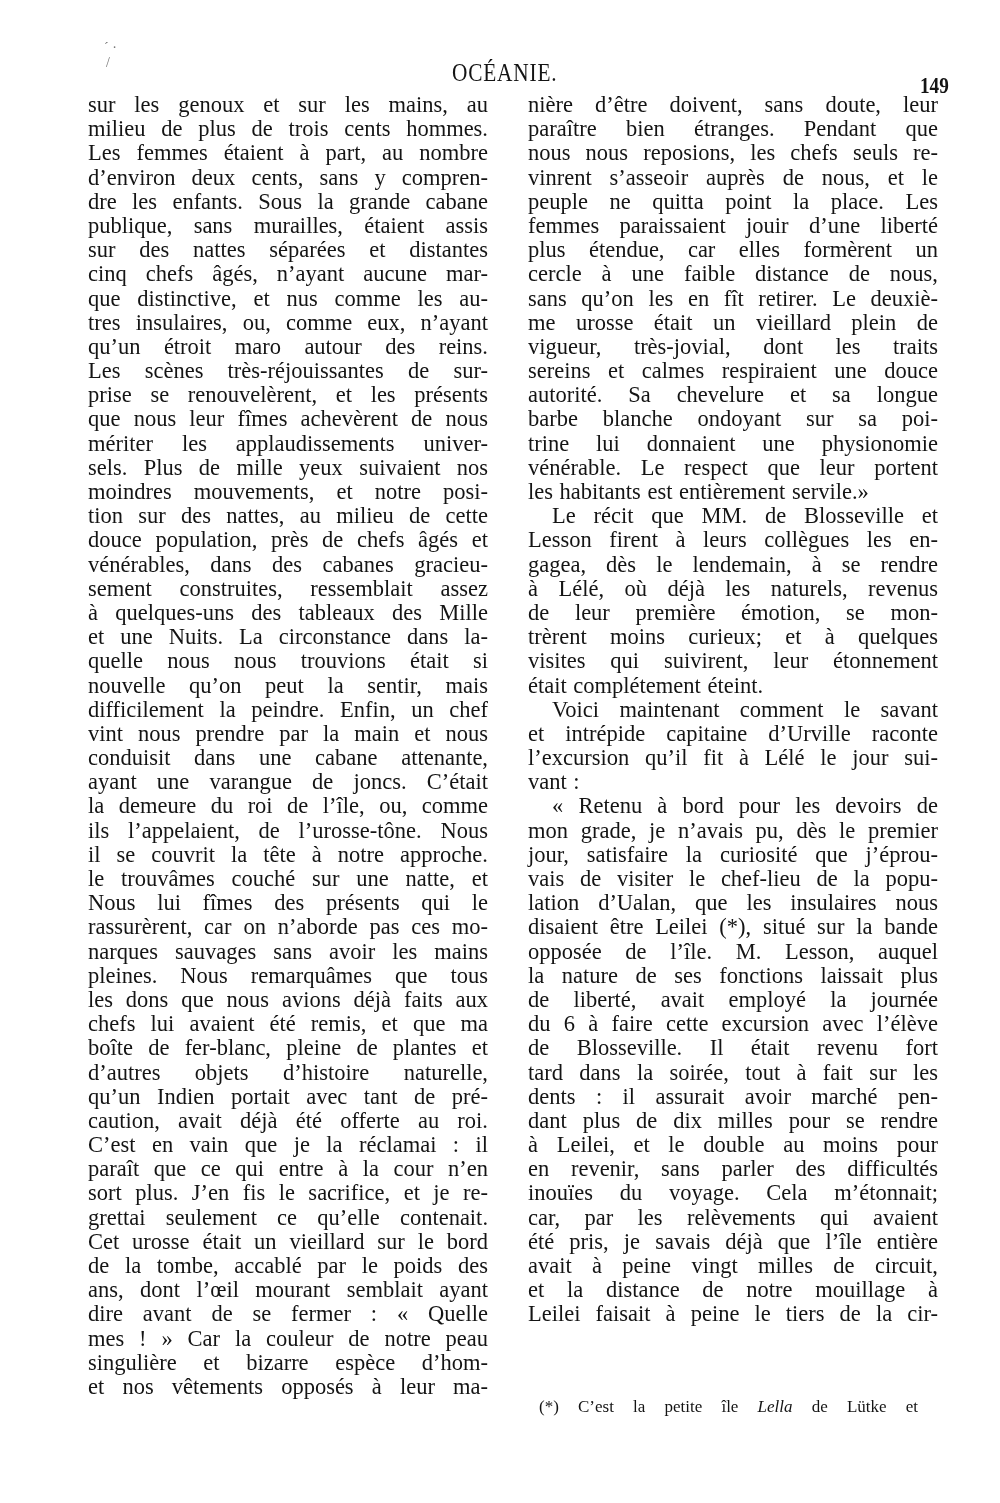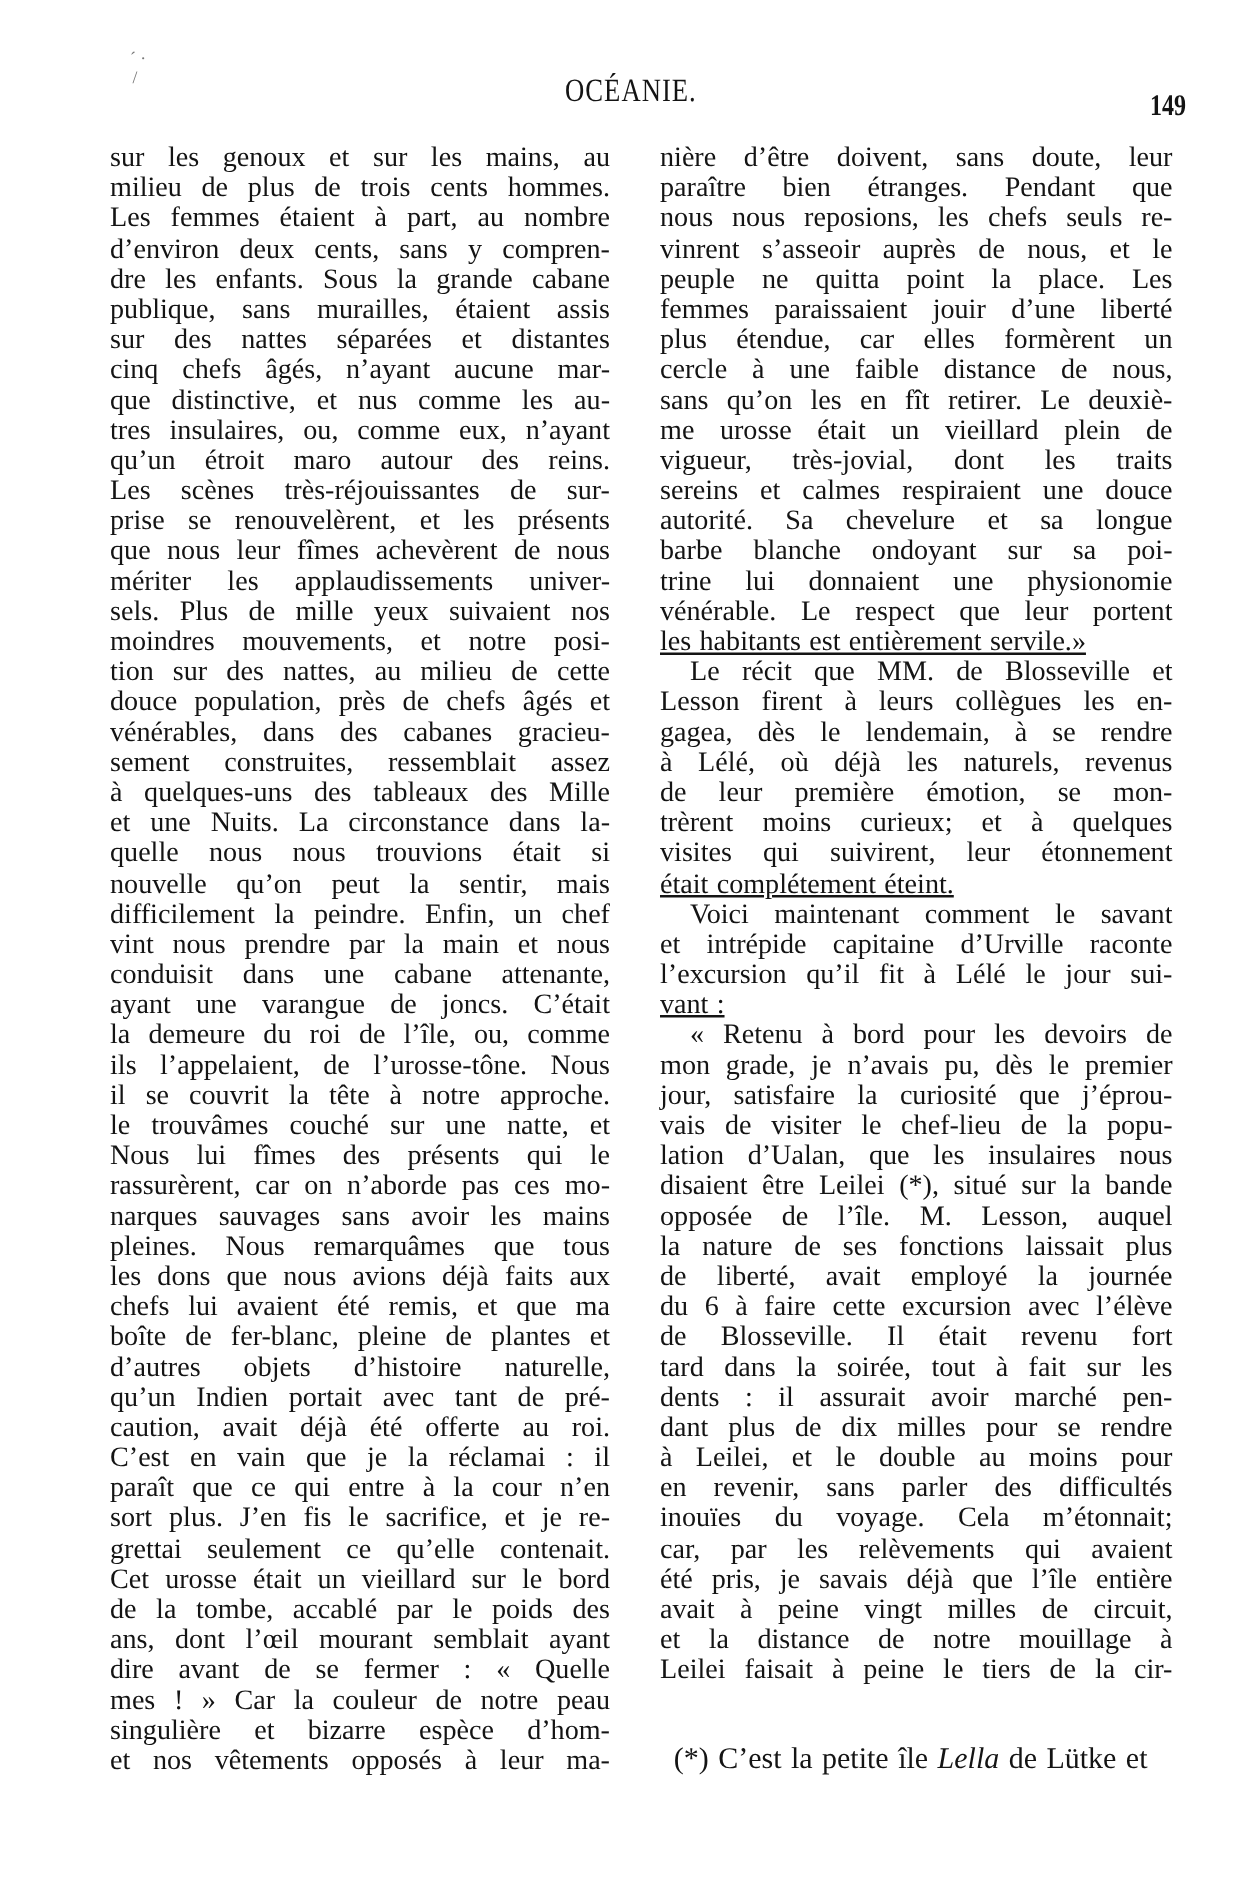--- a/index.html
+++ b/index.html
@@ -3,29 +3,29 @@
 <meta charset="utf-8">
 <style>
   html, body { margin: 0; padding: 0; background: #ffffff; }
   body { width: 1000px; height: 1503px; position: relative; overflow: hidden;
          font-family: "Liberation Serif", "DejaVu Serif", serif; color: #141414; }
   .scan-mark { position: absolute; color: #777; font-size: 14px; }
   .header-title { position: absolute; left: 452px; top: 58px; font-size: 26px;
                   letter-spacing: 1px; transform: scaleX(0.82); transform-origin: left top; }
   .page-number { position: absolute; left: 920px; top: 72px; font-size: 24px; font-weight: bold;
                  transform: scaleX(0.8); transform-origin: left top; }
-  .column { position: absolute; top: 114px; }
+  .column { position: absolute; top: 93px; }
   .col-left { left: 88px; width: 400px; }
   .col-right { left: 528px; width: 410px; }
   .line { display: block; height: 24.2px; line-height: 24.2px; font-size: 22.5px;
           text-align: justify; text-align-last: justify; white-space: nowrap; word-spacing: 1px; }
-  .line.last { text-align-last: left; text-decoration: underline; }
+  .line.last { text-align-last: left; }
   .line.indent { padding-left: 24px; }
   .footnote { position: absolute; left: 513px; top: 1395px; width: 405px; }
-  .fn-line { display: block; font-size: 24px; line-height: 24px; text-align: justify;
+  .fn-line { display: block; font-size: 17px; line-height: 24px; text-align: justify;
              text-align-last: justify; white-space: nowrap; }
   .fn-line.last { text-align-last: left; }
   .fn-line.indent { padding-left: 26px; }
   em { font-style: italic; }
 </style>
 </head>
 <body>
 
 <span class="scan-mark" style="left:104px;top:40px;">´ ·</span>
 <span class="scan-mark" style="left:106px;top:55px;">/</span>

